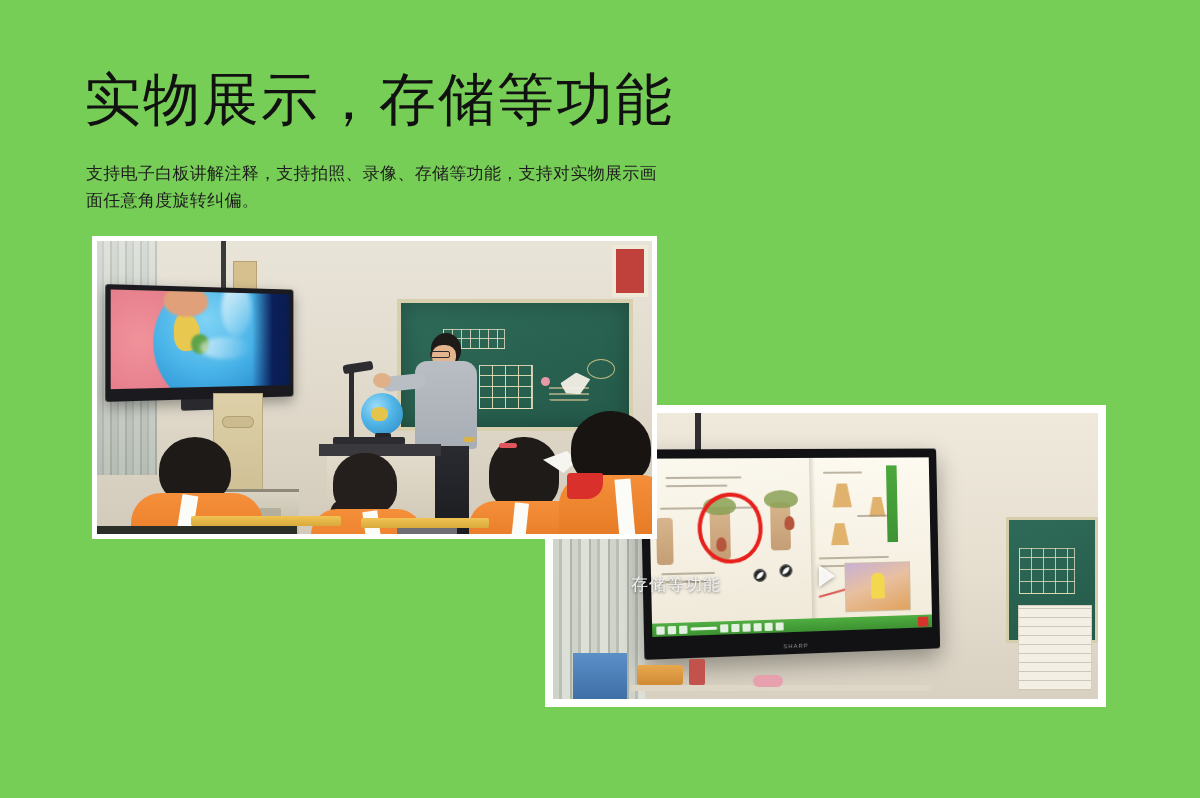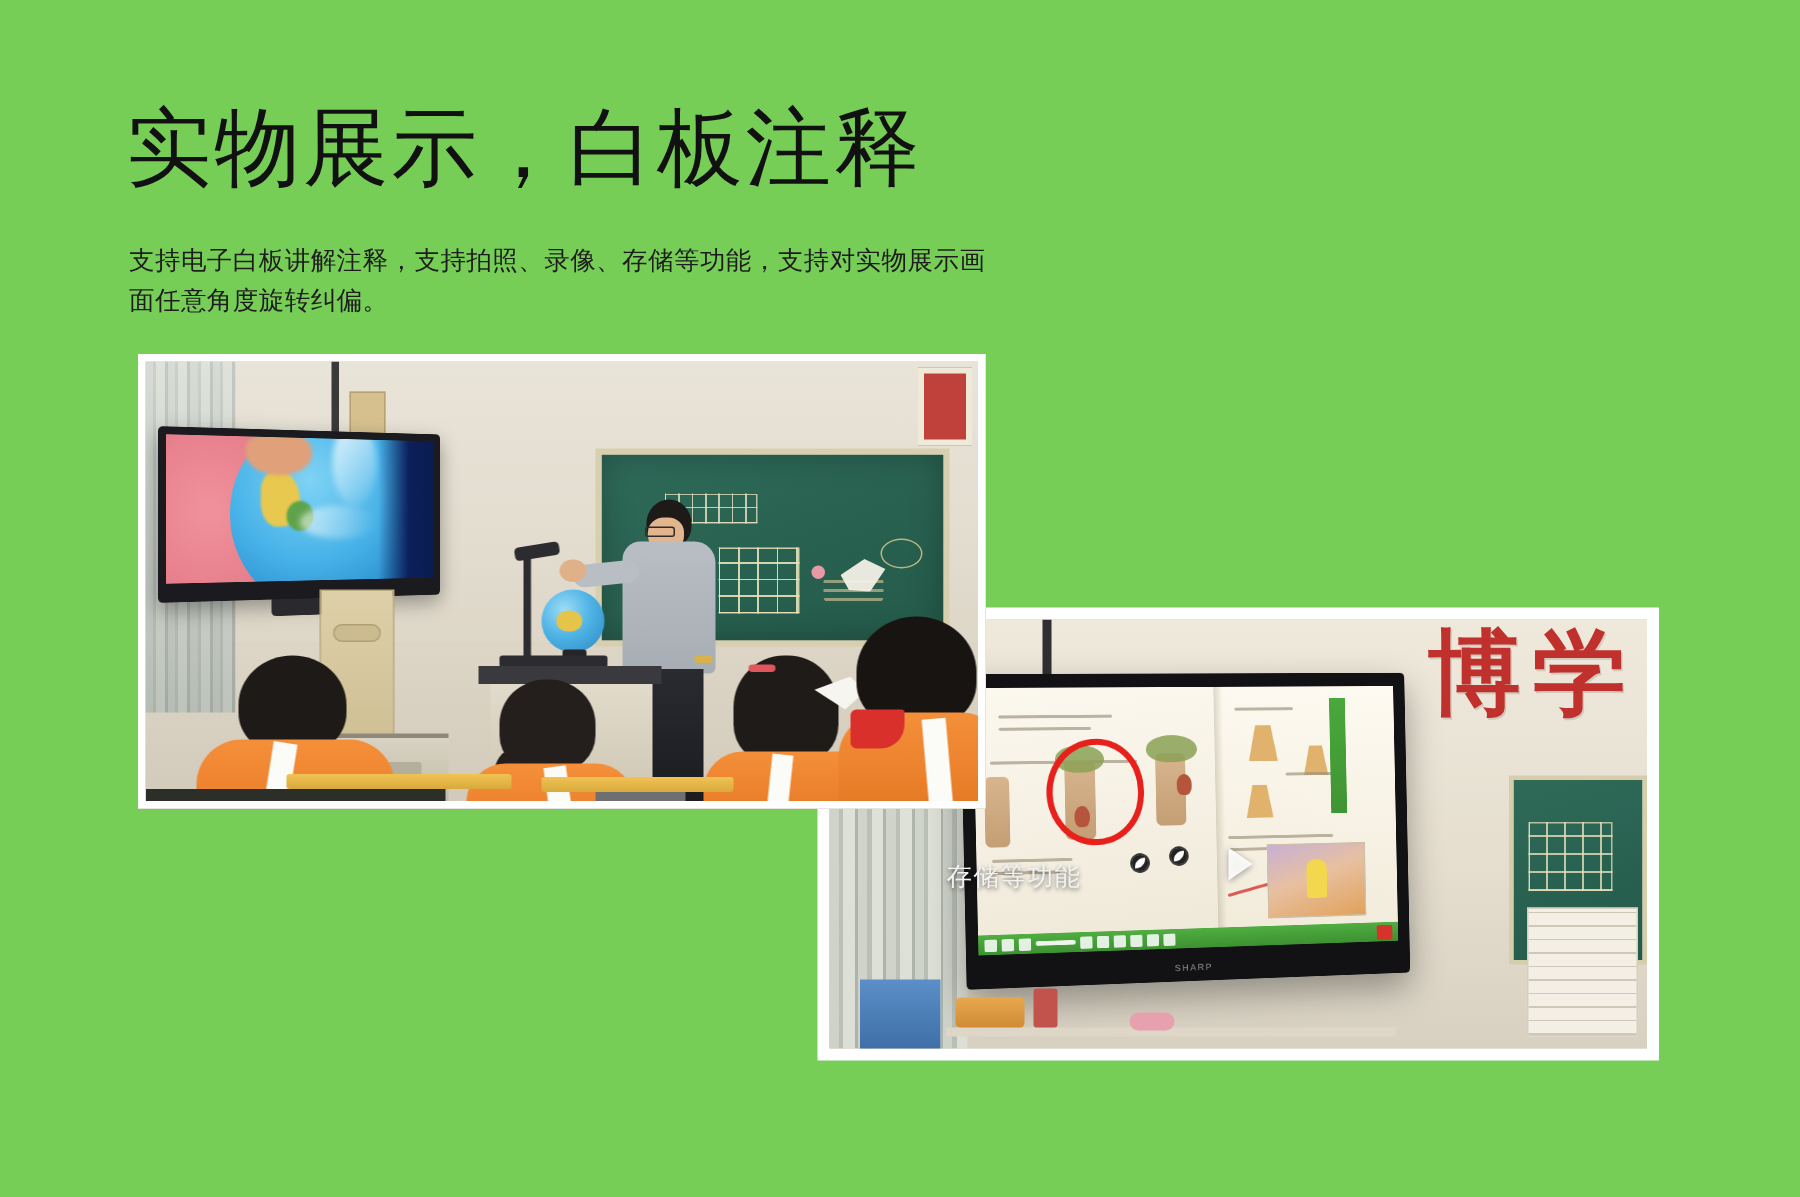--- a/index.html
+++ b/index.html
@@ -503,21 +503,21 @@
     width: 0; height: 0;
     border-top: 11px solid transparent;
     border-bottom: 11px solid transparent;
     border-left: 16px solid rgba(255,255,255,.9);
     filter: drop-shadow(0 1px 2px rgba(0,0,0,.4));
   }
 </style>
 </head>
 <body style="background: rgb(119, 206, 87);">
 
-<div class="headline">实物展示，白板注释</div>
+<div class="headline">实物展示，存储等功能</div>
 
 <div class="subtitle">支持电子白板讲解注释，支持拍照、录像、存储等功能，支持对实物展示画面任意角度旋转纠偏。</div>
 
 <div class="photo-frame" id="photo-one-frame"></div>
 
 <div class="photo-inner" id="photo-one-inner">
   <div class="p1">
     <div class="p1-wall"></div>
     <div class="p1-wall-lower"></div>
     <div class="p1-curtain"></div>
@@ -610,21 +610,20 @@
   </div>
 </div>
 
 <div class="photo-frame" id="photo-two-frame"></div>
 
 <div class="photo-inner" id="photo-two-inner">
   <div class="p2">
     <div class="p2-wall"></div>
     <div class="p2-curtain"></div>
 
-    <div class="p2-red-text">博学</div>
 
     <div class="p2-side-board">
       <div class="p2-side-grid"></div>
     </div>
     <div class="p2-side-paper"></div>
 
     <div class="p2-mount-pipe"></div>
 
     <div class="p2-tv">
       <div class="p2-tv-screen">

